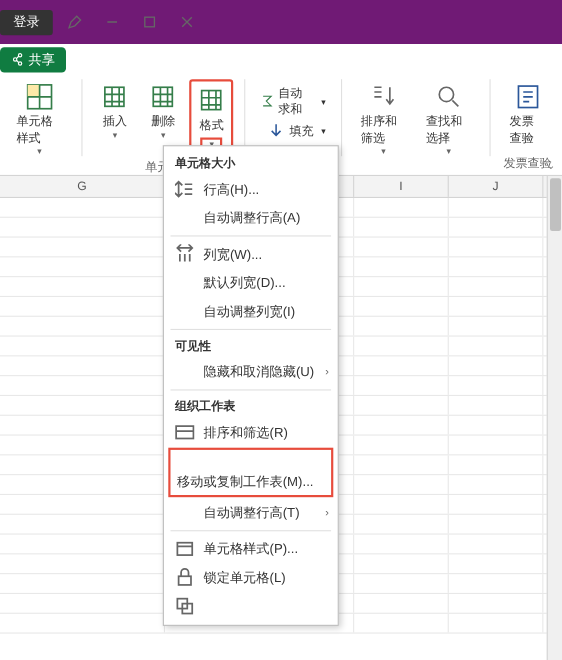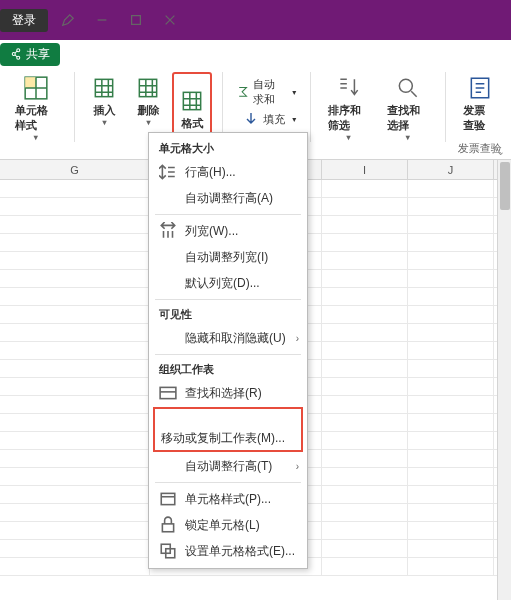--- a/index.html
+++ b/index.html
@@ -9,22 +9,22 @@
 .login-pill { background:#333; color:#fff; padding:3px 12px; border-radius:3px; font-size:12px; }
 .tb-icon { width:28px; height:28px; display:flex; align-items:center; justify-content:center; color:#555; }
 .tb-icon svg { width:14px; height:14px; }
 
 .sharebar { height:28px; display:flex; justify-content:flex-start; align-items:center; padding-right:10px; }
 .share-btn { background:#107c41; color:#fff; padding:3px 10px; border-radius:4px; font-size:12px; display:flex; align-items:center; gap:4px; }
 
 .ribbon { height:92px; border-bottom:1px solid #d4d4d4; display:flex; align-items:flex-start; padding:4px 4px 0 4px; gap:2px; position:relative; }
 .rgroup { display:flex; flex-direction:column; align-items:center; padding:0 4px; height:86px; justify-content:space-between; }
 .rgroup-main { display:flex; gap:4px; }
-.rbtn-lg { display:flex; flex-direction:column; align-items:center; gap:2px; padding:2px 6px; border:1px solid transparent; border-radius:3px; cursor:default;font-weight:bold; }
-.rbtn-lg.active { border:2px solid #e74c3c; padding:14px 5px; }
+.rbtn-lg { display:flex; flex-direction:column; align-items:center; gap:2px; padding:2px 6px; border:1px solid transparent; border-radius:3px; cursor:default; }
+.rbtn-lg.active { border:2px solid #e74c3c; padding:4px 5px; }
 .rbtn-lg .ico { width:26px; height:26px; display:flex; align-items:center; justify-content:center; }
 .rbtn-lg .lbl { font-size:11px; color:#333; }
 .dropdown-arrow { font-size:8px; color:#666; margin-top:-2px; }
 .rbtn-lg.active .dropdown-arrow { border:2px solid #e74c3c; padding:0 6px; margin-top:2px; }
 .rgroup-label { font-size:11px; color:#666; padding-bottom:2px; }
 .divider { width:1px; height:70px; background:#e0e0e0; margin:0 4px; }
 .small-list { display:flex; flex-direction:column; gap:2px;align-items:flex-end; }
 .rbtn-sm { display:flex; align-items:center; gap:4px; font-size:11px; color:#333; padding:1px 4px; }
 .rbtn-sm .ico { width:16px; height:16px; display:flex; align-items:center; justify-content:center; }
 .rcollapse { position:absolute; right:6px; bottom:2px; font-size:10px; color:#888; }
@@ -372,43 +372,43 @@
   <div class="menu-item">
     <div class="mico grayico">
         <svg viewBox="0 0 16 16">
           <path d="M2 3h12M5 0l-3 3 3 3M11 0l3 3-3 3M4 8v6M8 8v6M12 8v6"></path>
         </svg>
       </div>
     <div class="mlbl">列宽(W)...</div>
   </div>
   <div class="menu-item">
     <div class="mico"></div>
+    <div class="mlbl">默认列宽(D)...</div>
+  </div>
+  <div class="menu-item">
+    <div class="mico"></div>
     <div class="mlbl">自动调整列宽(I)</div>
-  </div>
-  <div class="menu-item">
-    <div class="mico"></div>
-    <div class="mlbl">默认列宽(D)...</div>
   </div>
   <div class="menu-sep"></div>
   <div class="menu-sec">可见性</div>
   <div class="menu-item">
     <div class="mico"></div>
     <div class="mlbl">隐藏和取消隐藏(U)</div>
     <div class="sub">›</div>
   </div>
   <div class="menu-sep"></div>
   <div class="menu-sec">组织工作表</div>
   <div class="menu-item">
     <div class="mico grayico">
         <svg viewBox="0 0 16 16">
           <rect x="1" y="3" width="14" height="10"></rect>
           <path d="M1 7h14"></path>
         </svg>
       </div>
-    <div class="mlbl">查找和选择(R)</div>
+    <div class="mlbl">排序和筛选(R)</div>
   </div>
   <div class="menu-item highlight">
     <div class="mlbl">移动或复制工作表(M)...</div>
   </div>
   <div class="menu-item">
     <div class="mico"></div>
     <div class="mlbl">自动调整行高(T)</div>
     <div class="sub">›</div>
   </div>
   <div class="menu-sep"></div>
@@ -430,15 +430,14 @@
       </div>
     <div class="mlbl">锁定单元格(L)</div>
   </div>
   <div class="menu-item">
     <div class="mico grayico">
         <svg viewBox="0 0 16 16">
           <rect x="2" y="2" width="8" height="8"></rect>
           <rect x="6" y="6" width="8" height="8"></rect>
         </svg>
       </div>
-    <div class="mlbl">设置单元格格式(E)...</div>
   </div>
 </div>
 
 </body></html>

